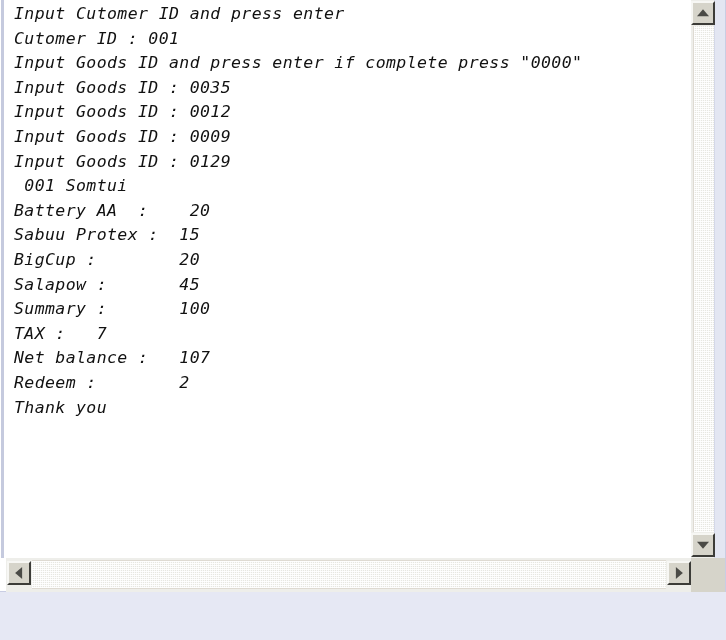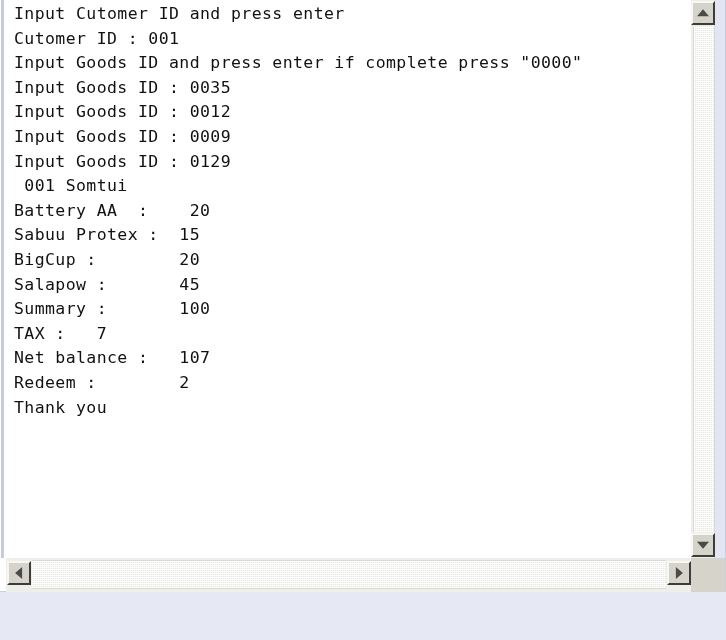--- a/index.html
+++ b/index.html
@@ -9,20 +9,21 @@
     background: #e6e8f2;
     font-family: "DejaVu Sans Mono", monospace;
   }
 
   #app {
     position: relative;
     width: 726px;
     height: 640px;
     background: #e8eaf4;
     overflow: hidden;
+    font-style: italic;
   }
 
   
   .console-panel {
     position: absolute;
     left: 0;
     top: 0;
     width: 726px;
     height: 592px;
     background: #ffffff;

